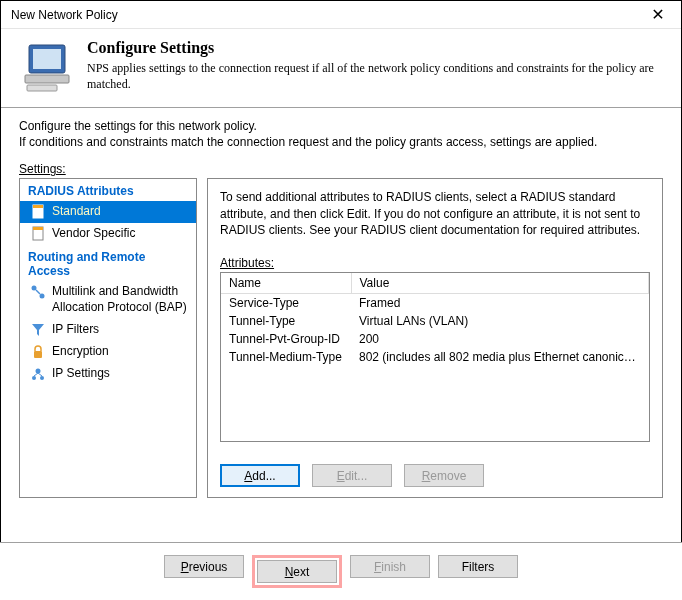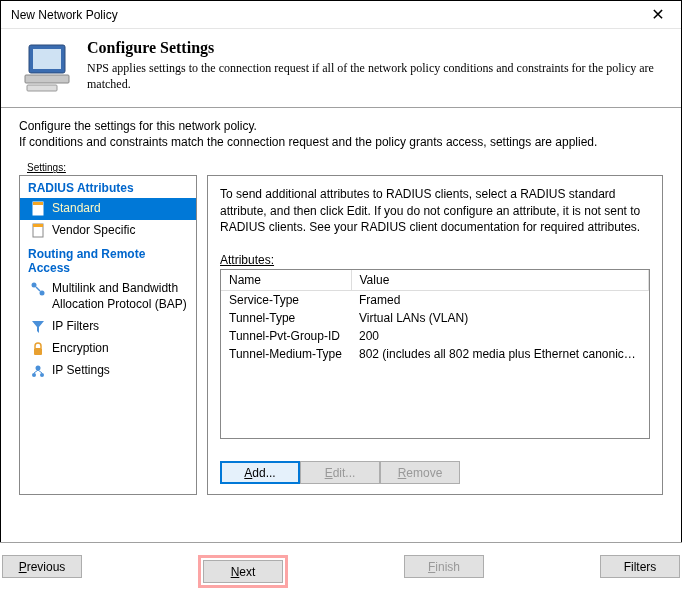--- a/index.html
+++ b/index.html
@@ -57,22 +57,22 @@
   .divider {
     border-top: 1px solid #a0a0a0;
     margin: 0;
   }
   .instructions {
     padding: 10px 18px 8px 18px;
     font-size: 12px;
     line-height: 1.35;
   }
   .settings-label {
-    padding: 4px 18px 2px 26px;
-    font-size: 10px;
+    padding: 4px 18px 2px 18px;
+    font-size: 12px;
     text-decoration: underline;
   }
   .main {
     display: flex;
     padding: 0 18px;
     gap: 10px;
     height: 320px;
   }
   .sidebar {
     width: 178px;
@@ -145,21 +145,21 @@
   }
   .attr-table td {
     padding: 2px 8px;
     white-space: nowrap;
     overflow: hidden;
     text-overflow: ellipsis;
     max-width: 240px;
   }
   .attr-buttons {
     display: flex;
-    gap: 0;
+    gap: 12px;
     margin-top: 22px;
   }
   .btn {
     height: 23px;
     min-width: 80px;
     padding: 0 10px;
     font-size: 12px;
     font-family: inherit;
     background: #e1e1e1;
     border: 1px solid #adadad;
@@ -176,21 +176,21 @@
   }
   .btn .u { text-decoration: underline; }
   .footer {
     position: absolute;
     bottom: 0;
     left: 0;
     right: 0;
     border-top: 1px solid #a0a0a0;
     padding: 12px 2px;
     display: flex;
-    justify-content: space-between;
+    justify-content: center;
     gap: 8px;
     background: #fff;
   }
   .footer .btn { min-width: 80px; }
   .next-highlight {
     border: 3px solid #fca5a5;
     padding: 2px;
     display: inline-block;
   }
 </style>

